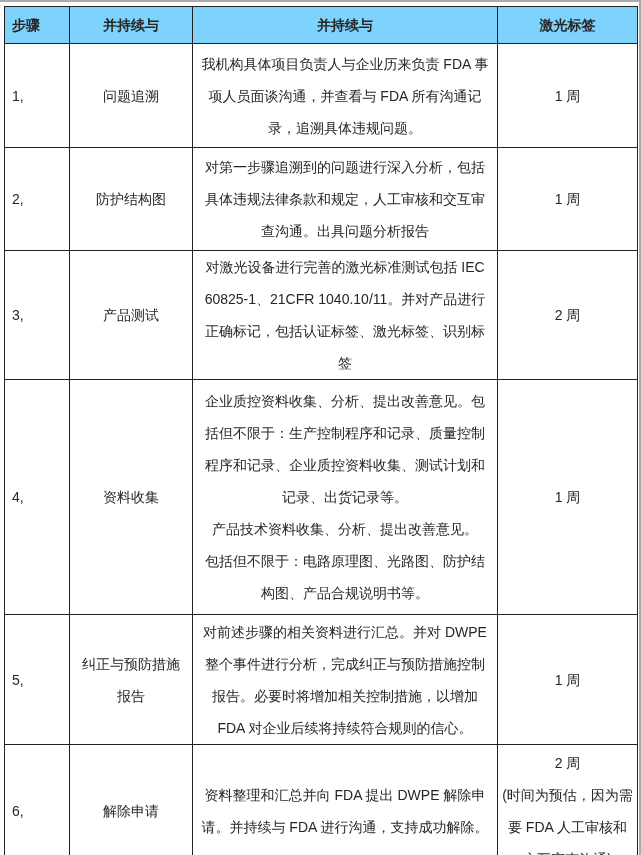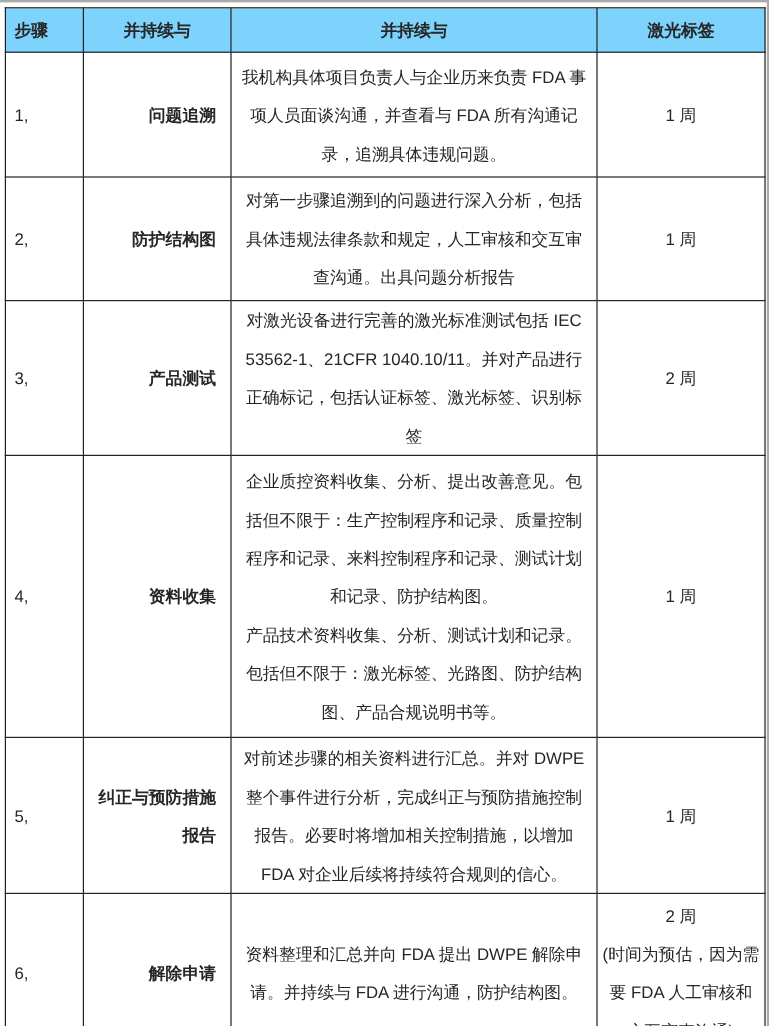--- a/index.html
+++ b/index.html
@@ -42,21 +42,21 @@
     text-align: center;
   }
   .plan-table th.step-col { text-align: left; padding-left: 7px; }
   tr.rh1 { height: 104px; }
   tr.rh2 { height: 103px; }
   tr.rh3 { height: 102px; }
   tr.rh4 { height: 235px; }
   tr.rh5 { height: 130px; }
   tr.rh6 { height: 133px; }
   td.step { text-align: left; padding-left: 7px; }
-  td.item { text-align: right; padding: 0 12px; font-weight: bold; }
+  td.item { text-align: center; padding: 0 12px; }
   td.content { text-align: center; padding: 0 6px; border-radius: 28px; }
   td.time { text-align: center; padding: 0 4px; }
   .para { text-align: center; }
 </style>
 </head>
 <body>
 
 <div class="edge-top"></div>
 <div class="edge-right"></div>
 
@@ -93,53 +93,53 @@
         <div class="para">对第一步骤追溯到的问题进行深入分析，包括具体违规法律条款和规定，人工审核和交互审查沟通。出具问题分析报告</div>
       </td>
       <td class="time">
         <div class="para">1 周</div>
       </td>
     </tr>
     <tr class="rh3">
       <td class="step">3,</td>
       <td class="item">产品测试</td>
       <td class="content">
-        <div class="para">对激光设备进行完善的激光标准测试包括 IEC 53562-1、21CFR 1040.10/11。并对产品进行正确标记，包括认证标签、激光标签、识别标签</div>
+        <div class="para">对激光设备进行完善的激光标准测试包括 IEC 60825-1、21CFR 1040.10/11。并对产品进行正确标记，包括认证标签、激光标签、识别标签</div>
       </td>
       <td class="time">
         <div class="para">2 周</div>
       </td>
     </tr>
     <tr class="rh4">
       <td class="step">4,</td>
       <td class="item">资料收集</td>
       <td class="content">
-        <div class="para">企业质控资料收集、分析、提出改善意见。包括但不限于：生产控制程序和记录、质量控制程序和记录、来料控制程序和记录、测试计划和记录、防护结构图。</div>
-        <div class="para">产品技术资料收集、分析、测试计划和记录。</div>
-        <div class="para">包括但不限于：激光标签、光路图、防护结构图、产品合规说明书等。</div>
+        <div class="para">企业质控资料收集、分析、提出改善意见。包括但不限于：生产控制程序和记录、质量控制程序和记录、企业质控资料收集、测试计划和记录、出货记录等。</div>
+        <div class="para">产品技术资料收集、分析、提出改善意见。</div>
+        <div class="para">包括但不限于：电路原理图、光路图、防护结构图、产品合规说明书等。</div>
       </td>
       <td class="time">
         <div class="para">1 周</div>
       </td>
     </tr>
     <tr class="rh5">
       <td class="step">5,</td>
       <td class="item">纠正与预防措施报告</td>
       <td class="content">
         <div class="para">对前述步骤的相关资料进行汇总。并对 DWPE 整个事件进行分析，完成纠正与预防措施控制报告。必要时将增加相关控制措施，以增加 FDA 对企业后续将持续符合规则的信心。</div>
       </td>
       <td class="time">
         <div class="para">1 周</div>
       </td>
     </tr>
     <tr class="rh6">
       <td class="step">6,</td>
       <td class="item">解除申请</td>
       <td class="content">
-        <div class="para">资料整理和汇总并向 FDA 提出 DWPE 解除申请。并持续与 FDA 进行沟通，防护结构图。</div>
+        <div class="para">资料整理和汇总并向 FDA 提出 DWPE 解除申请。并持续与 FDA 进行沟通，支持成功解除。</div>
       </td>
       <td class="time">
         <div class="para">2 周</div>
         <div class="para">(时间为预估，因为需要 FDA 人工审核和交互审查沟通)</div>
       </td>
     </tr>
   </tbody>
 </table>
 
 </body></html>

